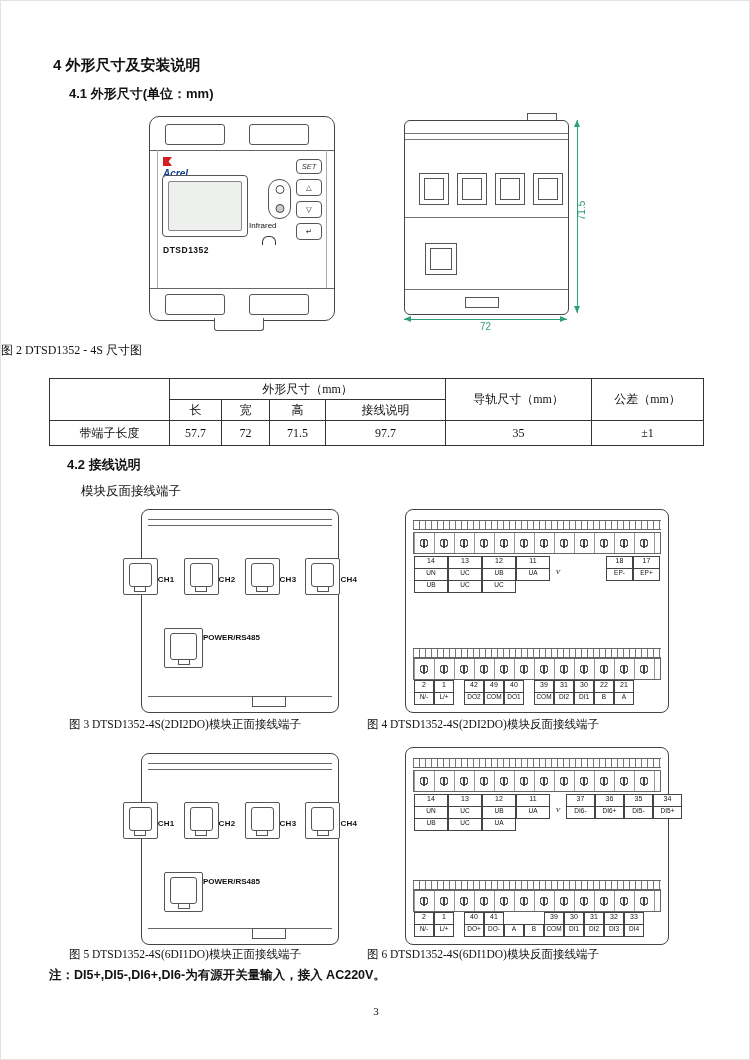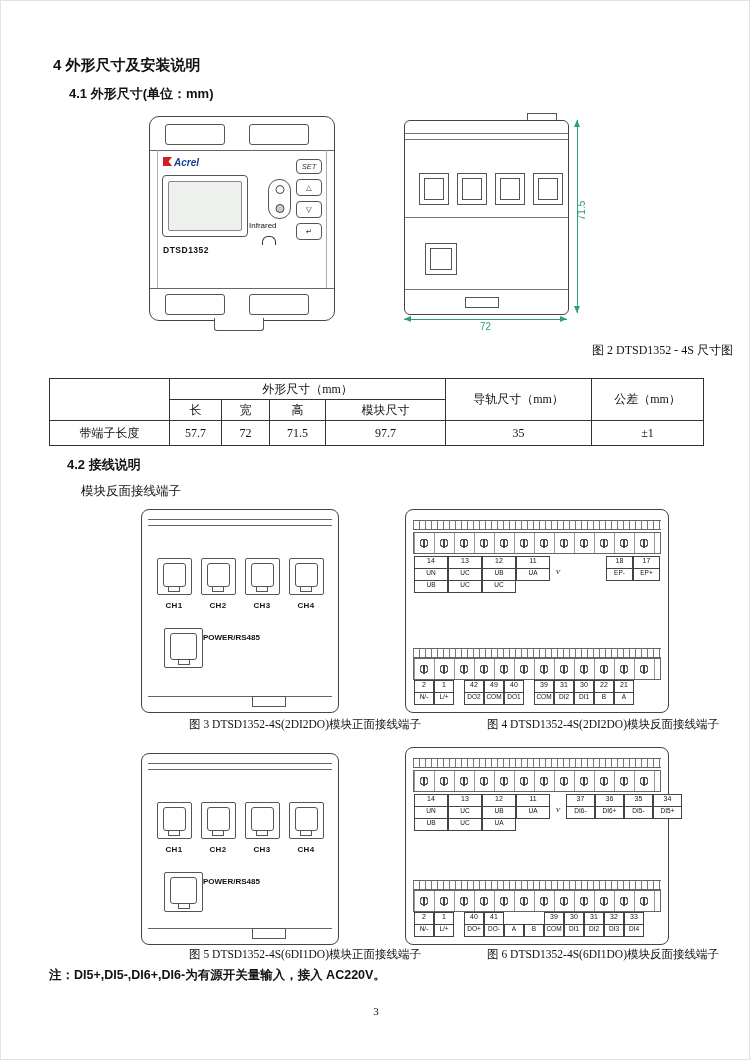--- a/index.html
+++ b/index.html
@@ -6,32 +6,32 @@
   .page{position:relative;width:750px;height:1060px;background:#fff;overflow:hidden;
         font-family:"Liberation Serif",serif;color:#111;border:1px solid #e3e3e3;box-sizing:border-box;}
   
   .h-main{position:absolute;left:52px;top:55px;font:bold 15px "Liberation Sans",sans-serif;}
   .h-sub{position:absolute;font:bold 13px "Liberation Sans",sans-serif;}
   .h-41{left:68px;top:84px;}
   .h-42{left:66px;top:455px;}
   .intro{position:absolute;left:80px;top:482px;font:12.5px "Liberation Serif",serif;}
   .note{position:absolute;left:48px;top:966px;font:bold 12.5px "Liberation Sans",sans-serif;}
   .pnum{position:absolute;left:0;top:1004px;width:750px;text-align:center;font:11px "Liberation Serif",serif;}
-  .cap{position:absolute;text-align:right;font:12px "Liberation Serif",serif;padding-left:12px;}
+  .cap{position:absolute;text-align:left;font:12px "Liberation Serif",serif;}
   .cap-sm{font-size:11.5px;}
   
   .fv{position:absolute;left:148px;top:115px;width:184px;height:203px;border:1.3px solid #444;border-radius:10px;background:#fff;}
   .fv .hline,.ff .hline{position:absolute;border-top:1px solid #666;height:0;}
   .fv-line-t{left:0;right:0;top:33px;}
   .fv-line-b{left:0;right:0;top:171px;}
   .fv-vline{position:absolute;top:33px;bottom:32px;border-left:1px solid #aaa;width:0;}
   .fv-cap{position:absolute;width:58px;height:19px;border:1.1px solid #555;border-radius:3px;background:#fff;}
   .fv-cap-tl{left:15px;top:7px;}  .fv-cap-tr{left:99px;top:7px;}
   .fv-cap-bl{left:15px;top:177px;}.fv-cap-br{left:99px;top:177px;}
-  .fv-logo{position:absolute;left:13px;top:40px;display:flex;gap:2px;}
+  .fv-logo{position:absolute;left:13px;top:40px;display:flex;gap:2px;flex-direction:column;}
   .fv-logo-flag{width:9px;height:9px;background:#d02020;clip-path:polygon(0 0,100% 0,62% 50%,100% 100%,0 100%);}
   .fv-logo-text{color:#15408f;font:italic bold 10px "Liberation Sans",sans-serif;}
   .fv-lcd{position:absolute;left:12px;top:58px;width:84px;height:60px;border:1.4px solid #555;border-radius:4px;background:#fff;}
   .fv-lcd-in{position:absolute;inset:5px;border:1px solid #888;background:#edf0ec;border-radius:2px;}
   .fv-model{position:absolute;left:13px;top:128px;font:bold 8.5px "Liberation Sans",sans-serif;letter-spacing:.5px;}
   .fv-ir-pill{position:absolute;left:118px;top:62px;width:21px;height:38px;border:1.2px solid #555;border-radius:11px;}
   .fv-ir-dot{position:absolute;left:50%;top:5px;transform:translateX(-50%);width:7px;height:7px;border:1.2px solid #444;border-radius:50%;}
   .fv-ir-pill::after{content:"";position:absolute;left:50%;bottom:5px;transform:translateX(-50%);width:7px;height:7px;border:1.2px solid #444;border-radius:50%;background:#ccc;}
   .fv-ir-label{position:absolute;left:99px;top:104px;font:8px "Liberation Sans",sans-serif;}
   .fv-arc{position:absolute;left:112px;top:119px;width:12px;height:8px;border:1.6px solid #333;border-bottom:none;border-radius:6px 6px 0 0;}
@@ -62,21 +62,21 @@
   .size-table{position:absolute;left:48px;top:377px;width:654px;border-collapse:collapse;table-layout:fixed;
               font:12px "Liberation Serif",serif;text-align:center;border-radius:13px;}
   .size-table td{border:1px solid #333;padding:1px 2px;height:18px;}
   .size-table tr:last-child td{height:22px;}
   
   .ff{position:absolute;width:196px;border:1.3px solid #444;border-radius:8px;background:#fff;}
   .ff-line-t1{left:6px;right:6px;top:9px;}
   .ff-line-t2{left:6px;right:6px;top:15px;}
   .ff-line-b{left:6px;right:6px;bottom:15px;}
   .jack-row{position:absolute;left:8px;right:8px;top:48px;display:flex;justify-content:center;gap:9px;}
-  .jack-col{display:flex;flex-direction:column;align-items:center;}
+  .jack-col{display:flex;flex-direction:row;align-items:center;}
   .jack{position:relative;width:33px;height:35px;border:1.5px solid #555;border-radius:2px;background:#fff;}
   .jack-in{position:absolute;inset:4px 5px 7px 5px;border:1px solid #555;border-radius:3px;}
   .jack-tab{position:absolute;left:50%;transform:translateX(-50%);bottom:2px;width:10px;height:5px;border:1px solid #555;border-top:none;}
   .jack-label{margin-top:6px;font:bold 8px "Liberation Sans",sans-serif;letter-spacing:.3px;}
   .jack-lg{width:37px;height:38px;}
   .power-wrap{position:absolute;left:22px;top:118px;display:flex;flex-direction:row;}
   .power-label{margin-top:5px;font:bold 8px "Liberation Sans",sans-serif;white-space:nowrap;}
   .fb-rect{position:absolute;left:110px;bottom:5px;width:32px;height:9px;border:1px solid #555;}
   
   .fr{position:absolute;width:262px;border:1.3px solid #444;border-radius:8px;background:#fff;}
@@ -180,21 +180,21 @@
       <tr>
         <td rowspan="2"></td>
         <td colspan="4">外形尺寸（mm）</td>
         <td rowspan="2">导轨尺寸（mm）</td>
         <td rowspan="2">公差（mm）</td>
       </tr>
       <tr>
           <td>长</td>
           <td>宽</td>
           <td>高</td>
-          <td>模块尺寸</td>
+          <td>接线说明</td>
         </tr>
       <tr>
         <td>带端子长度</td>
         <td>57.7</td>
         <td>72</td>
         <td>71.5</td>
         <td>97.7</td>
         <td>35</td>
         <td>±1</td>
       </tr>

